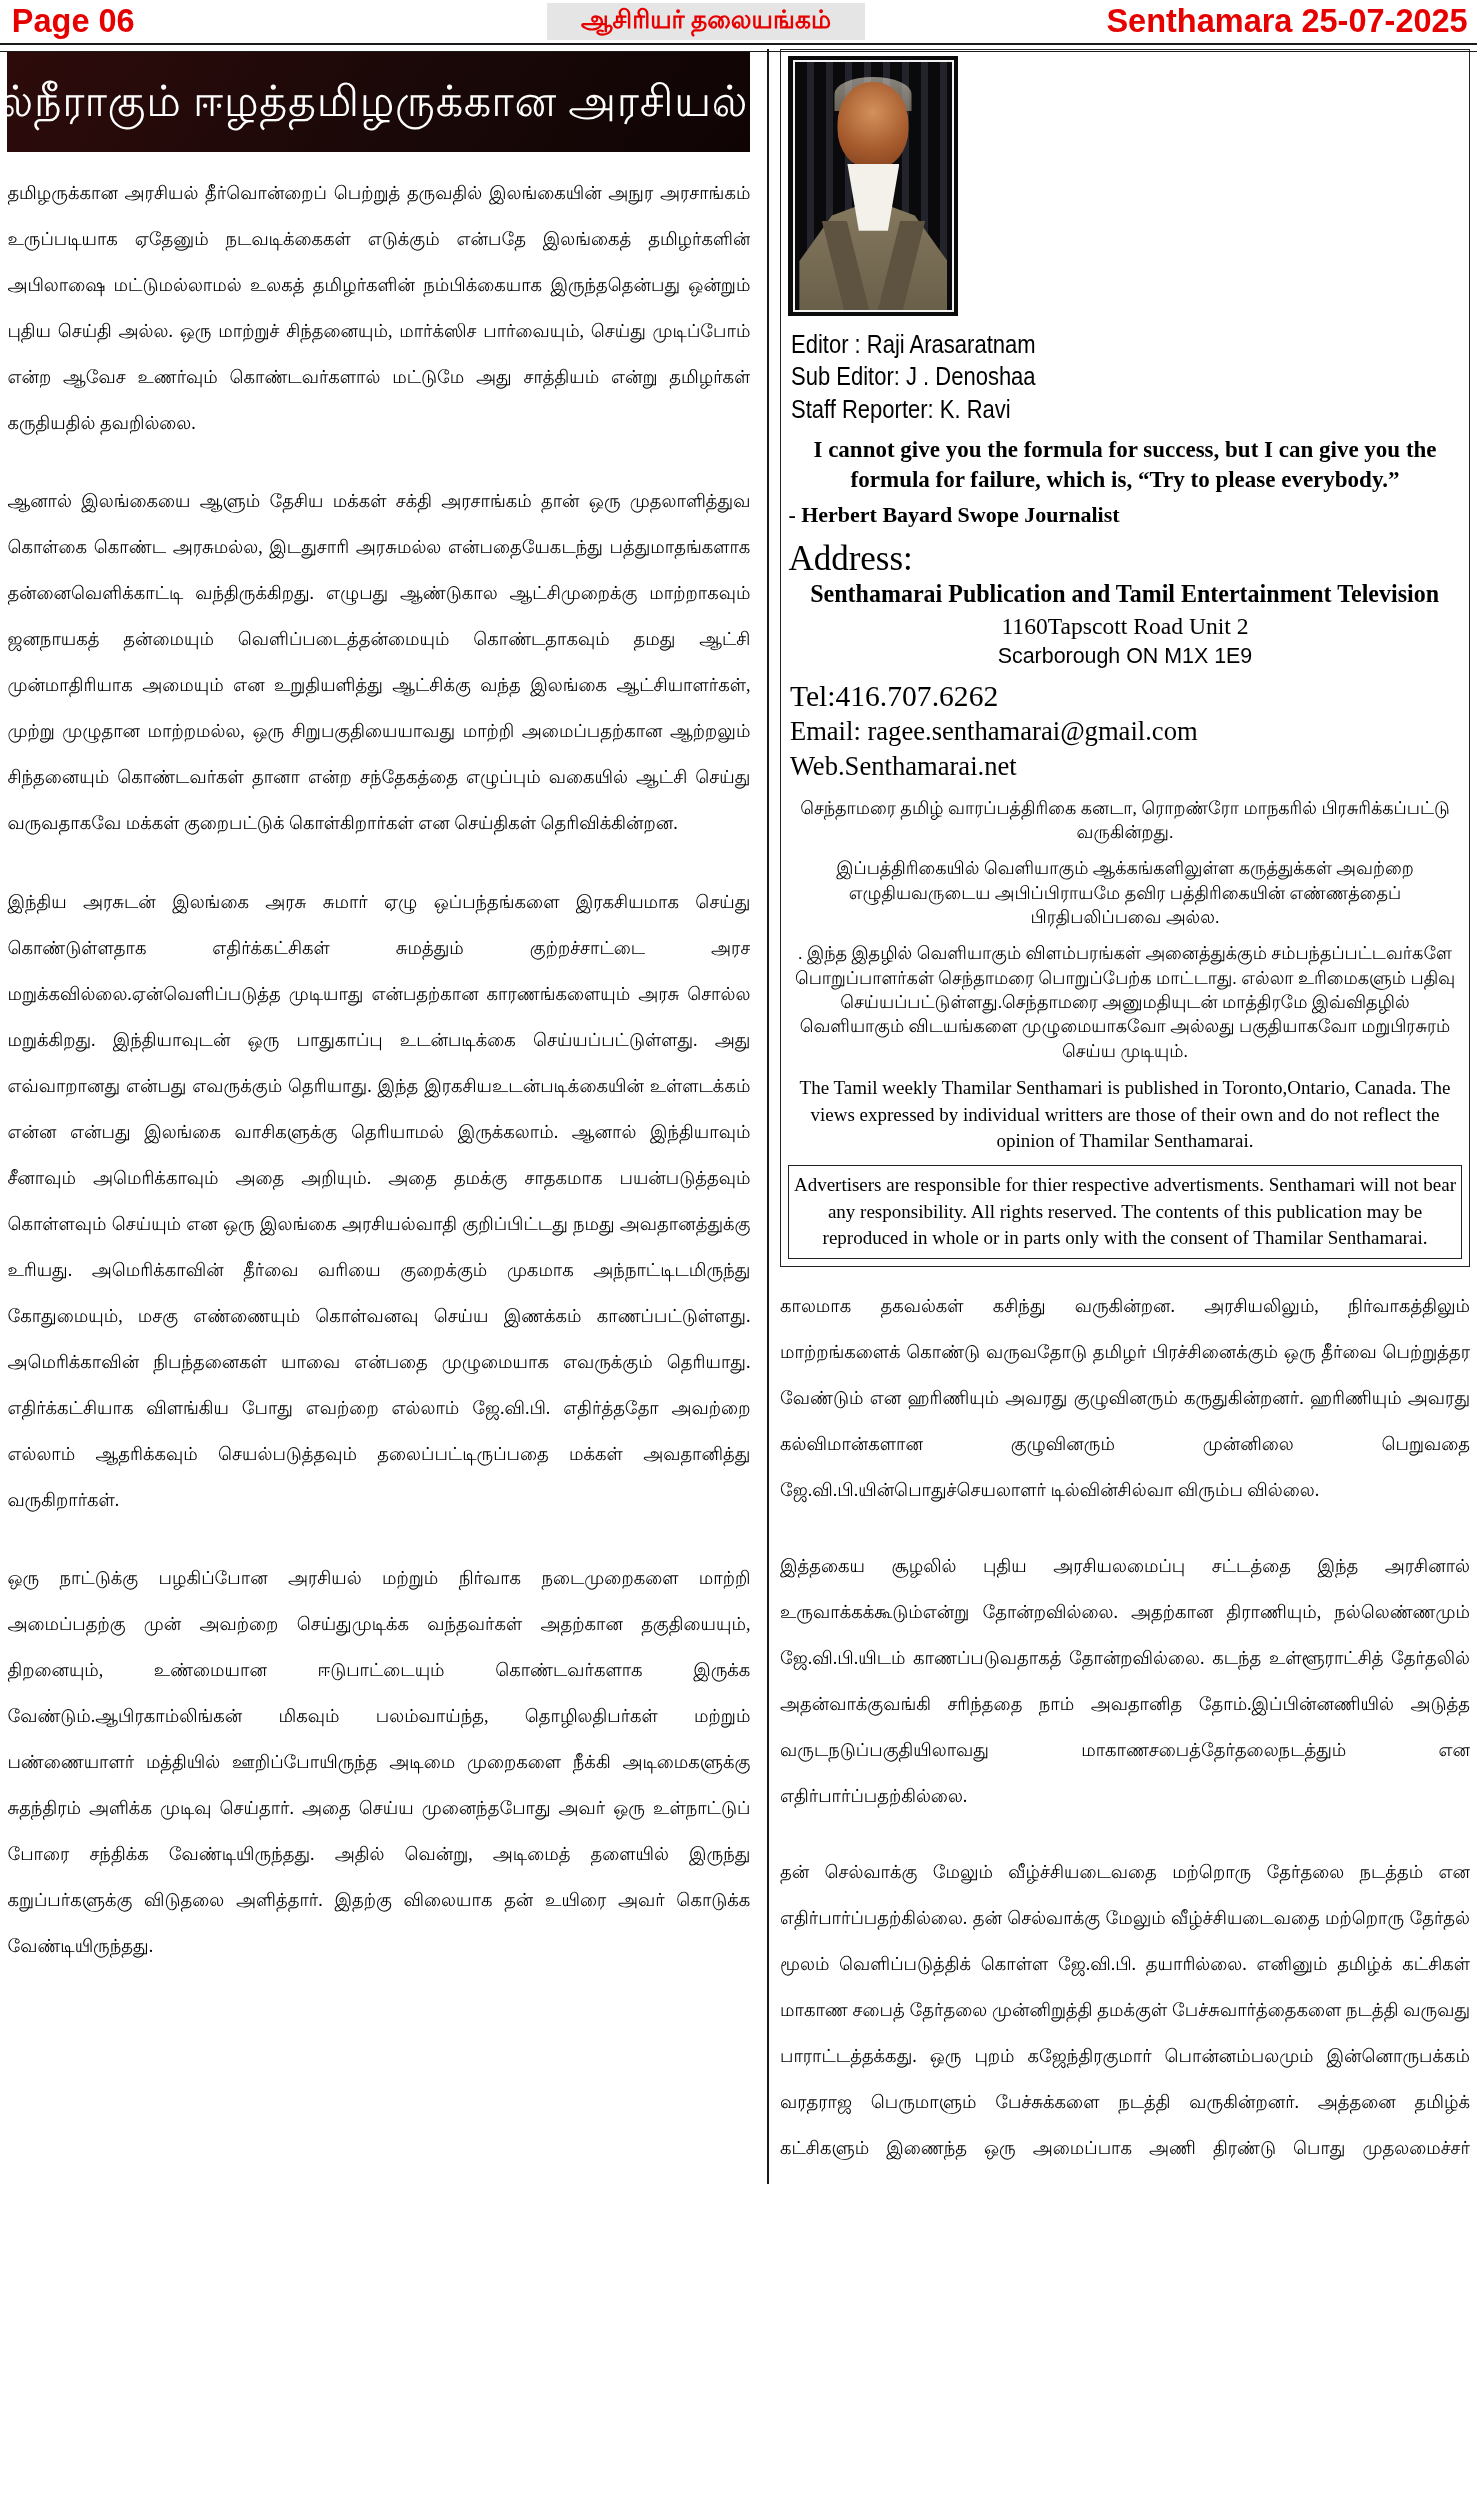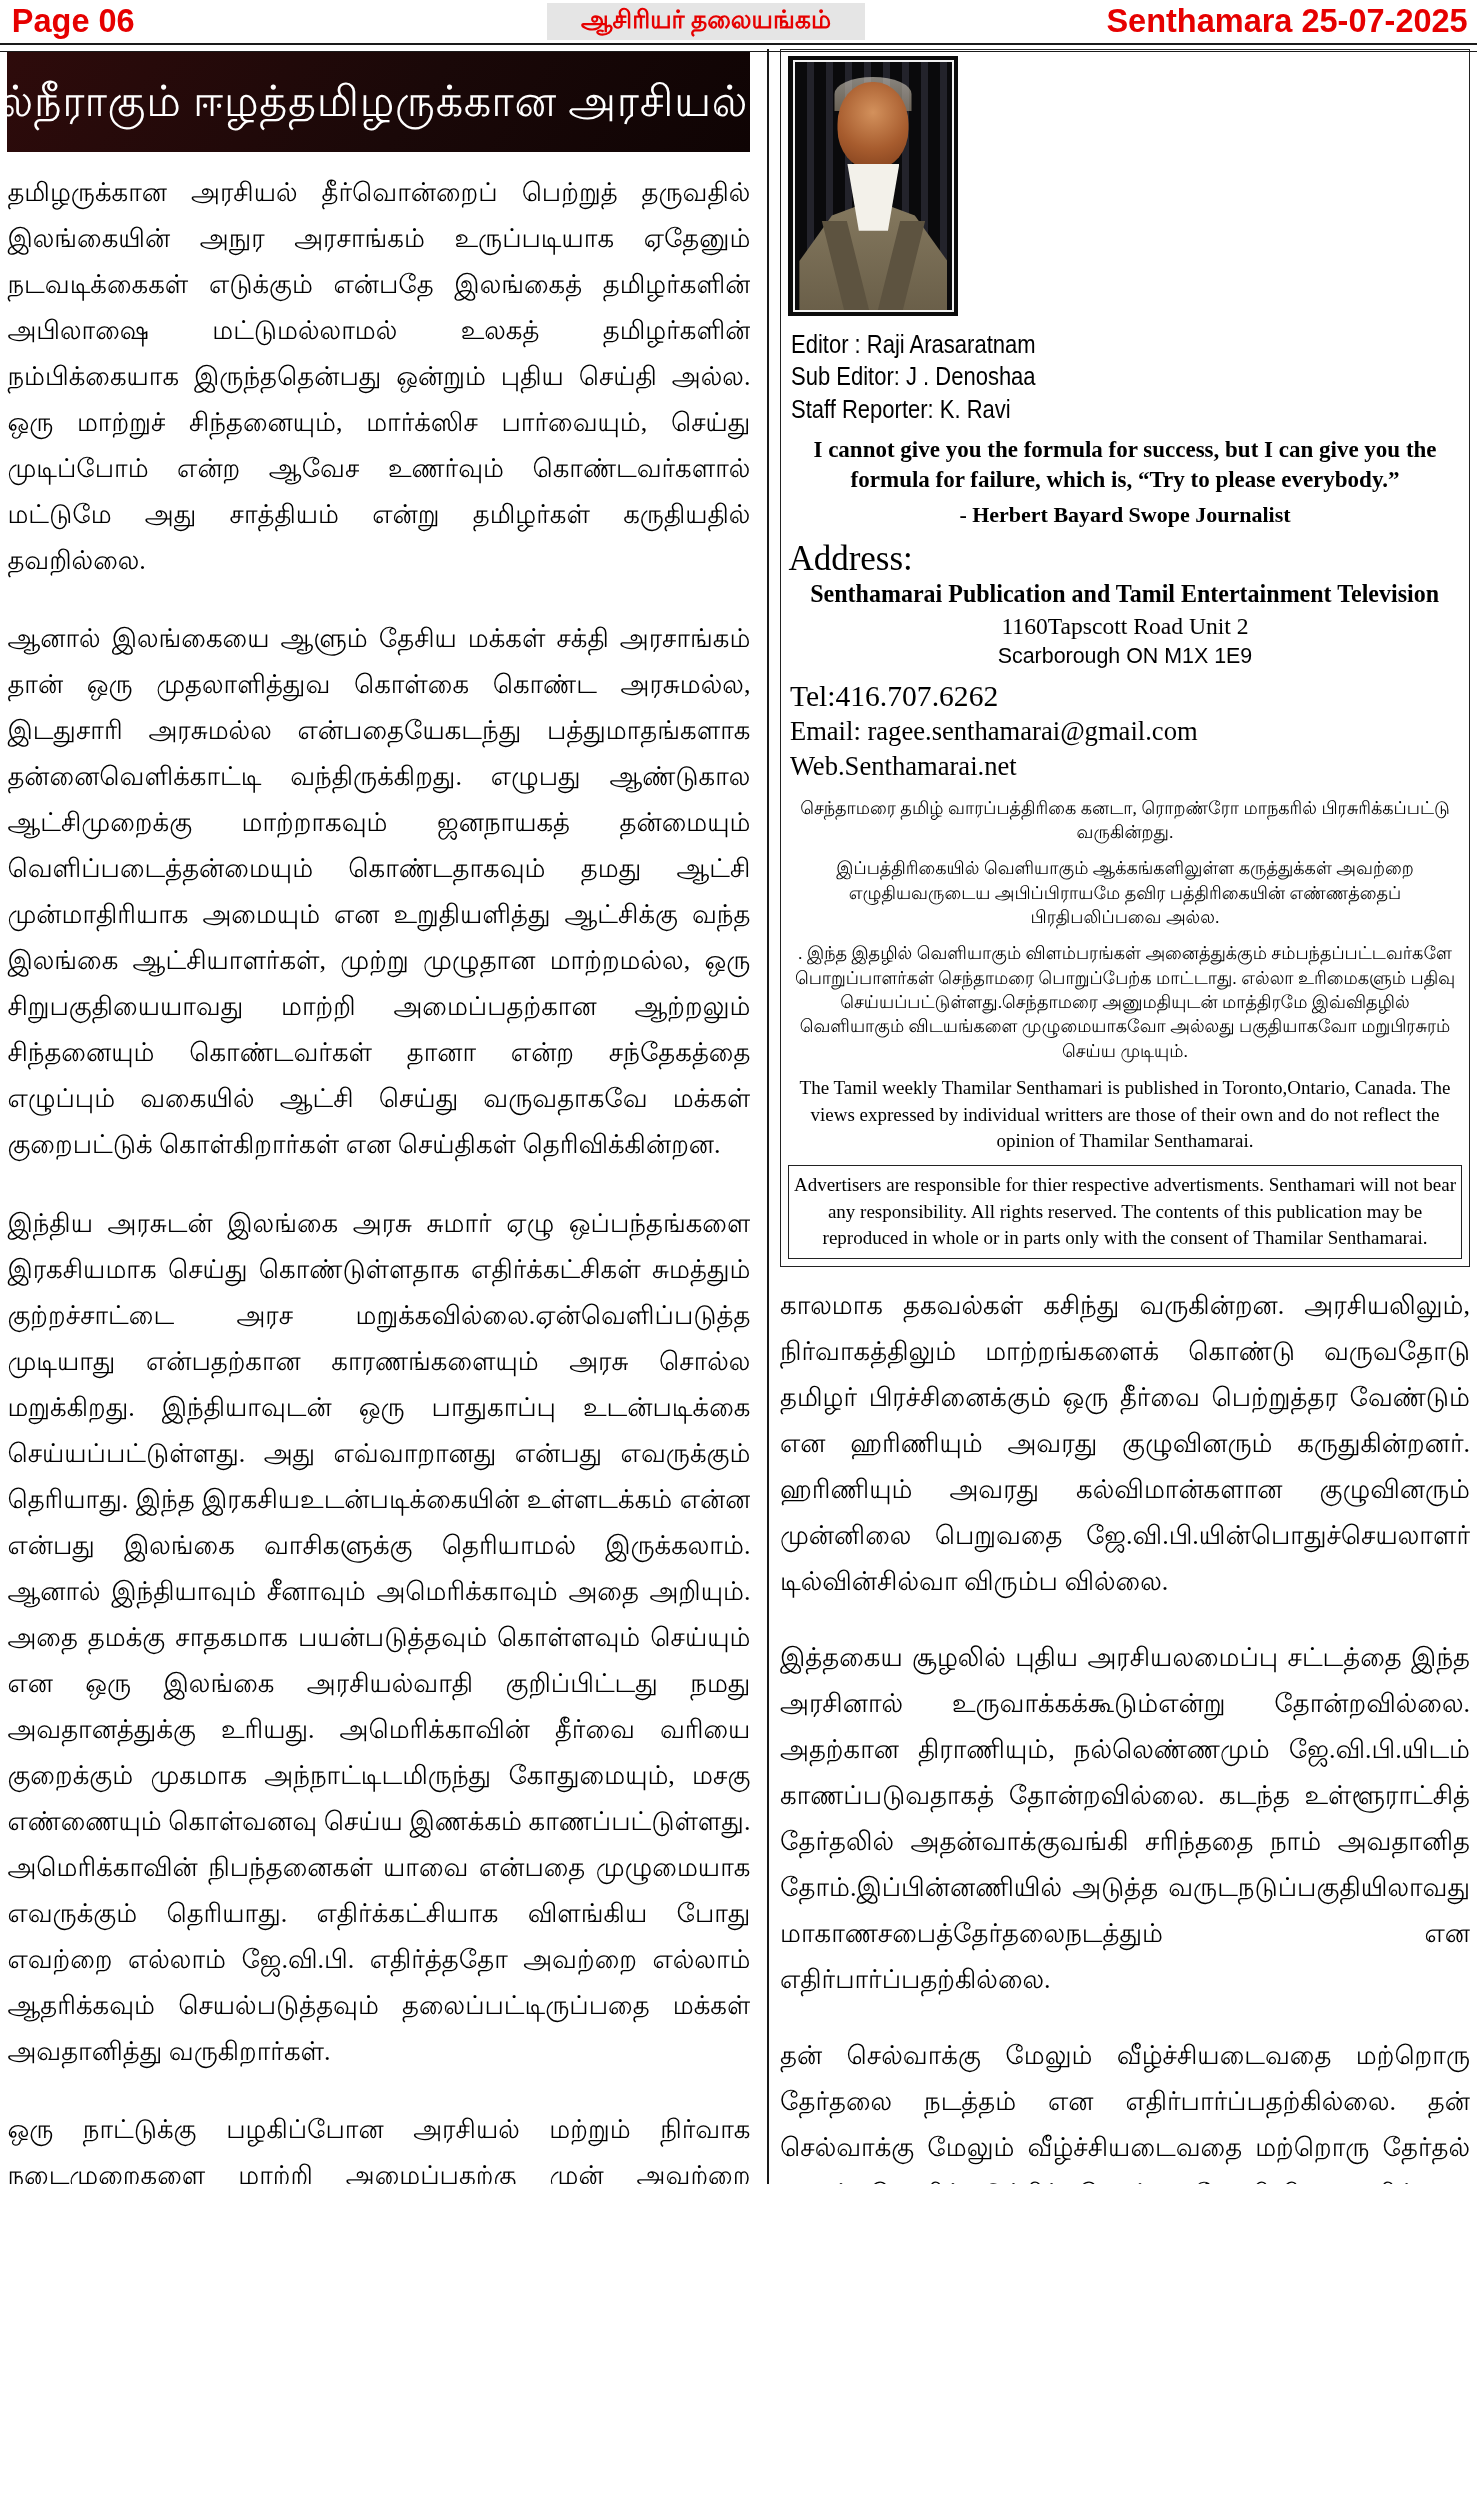--- a/index.html
+++ b/index.html
@@ -15,21 +15,21 @@
   .mast-date{position:absolute;right:10.3px;top:3px;font-family:"Liberation Sans",sans-serif;
         font-weight:bold;font-size:32.5px;color:#e60000;}
   .double-rule{position:absolute;top:43px;left:0;width:1478px;height:5.9px;
         border-top:2.2px solid #1a1a1a;border-bottom:1.5px solid #1a1a1a;}
   
   .left-col{position:absolute;left:7.4px;top:52px;width:743px;height:2457px;overflow:hidden;}
   .headline-box{width:743px;height:100px;background:linear-gradient(125deg,#2e0b0b 0%,#1a0808 55%,#0f0404 100%);
         display:flex;align-items:center;justify-content:center;}
   .headline-box h1{margin:0;padding:0 10.3px;font-size:43px;line-height:1.1;font-weight:normal;
         color:#ffffff;white-space:nowrap;letter-spacing:0.7px;}
-  .body-text{font-size:26px;line-height:46px;text-align:justify;}
+  .body-text{font-size:18px;line-height:46px;text-align:justify;}
   .left-col .body-text{margin-top:17.7px;height:2335px;overflow:hidden;}
   .body-text p{margin:0 0 32.5px 0;}
   .vert-rule{position:absolute;left:767px;top:49px;width:0;height:2463px;border-left:2.2px solid #1a1a1a;}
   .right-col{position:absolute;left:780px;top:49px;width:690px;height:2463px;overflow:hidden;}
   
   .mast-box{border:1.5px solid #222;padding:5.9px 7.4px 7.4px 7.4px;}
   .mast-top{display:flex;gap:10.3px;}
   .memorial{flex:1;background:#e3e3e3;border:0.7px solid #bbb;height:260px;
         display:flex;flex-direction:column;justify-content:center;align-items:center;}
   .memorial div{font-size:32.5px;line-height:50px;font-weight:bold;letter-spacing:0px;
@@ -43,21 +43,21 @@
         border-radius:50% 50% 0 0;background:linear-gradient(#efe8da,#b9ab93);opacity:.55;}
   .shirt{position:absolute;left:50%;top:41%;width:52px;height:67px;transform:translateX(-50%);
         background:#f3f1ea;clip-path:polygon(0 0,100% 0,78% 100%,22% 100%);}
   .jacket{position:absolute;left:50%;bottom:-1.5px;width:148px;height:111px;transform:translateX(-50%);
         background:linear-gradient(#85795f,#6a5f49);clip-path:polygon(50% 0,78% 14%,100% 55%,100% 100%,0 100%,0 55%,22% 14%);}
   .lapel-l{position:absolute;left:24%;bottom:0;width:25px;height:89px;background:#5d5340;transform:skewX(14deg);}
   .lapel-r{position:absolute;right:24%;bottom:0;width:25px;height:89px;background:#5d5340;transform:skewX(-14deg);}
   .staff{margin:11.8px 0 4.4px 3px;font-family:"Liberation Sans",sans-serif;}
   .staff div{font-size:25px;line-height:32.5px;transform-origin:left;transform:scaleX(.88);white-space:nowrap;}
   .quote{margin-top:10.3px;text-align:center;font-weight:bold;font-size:23px;line-height:29.6px;}
-  .quote-attr{margin-top:7.4px;text-align:center;font-weight:bold;font-size:22px;}
+  .quote-attr{margin-top:7.4px;text-align:left;font-weight:bold;font-size:22px;}
   .addr-head{margin-top:11.8px;text-align:left;font-size:35px;line-height:37px;}
   .addr-org{text-align:center;font-size:25px;line-height:34px;font-weight:bold;transform:scaleX(.96);}
   .addr-l1{text-align:center;font-size:23.6px;line-height:31px;}
   .addr-l2{text-align:center;font-family:"Liberation Sans",sans-serif;font-size:21.4px;line-height:29.6px;}
   .contact{margin-top:7.4px;margin-left:1.5px;}
   .contact div{font-size:26.6px;line-height:35px;}
   .contact .tel{font-size:29.6px;}
   .tamil-notice{margin-top:11.8px;text-align:center;font-size:17.7px;line-height:24.4px;color:#000000;}
   .eng-notice{margin-top:11.8px;text-align:center;font-size:19px;line-height:26.6px;}
   .adv-box{margin-top:10.3px;border:1.5px solid #222;padding:5.9px 4.4px;text-align:center;

